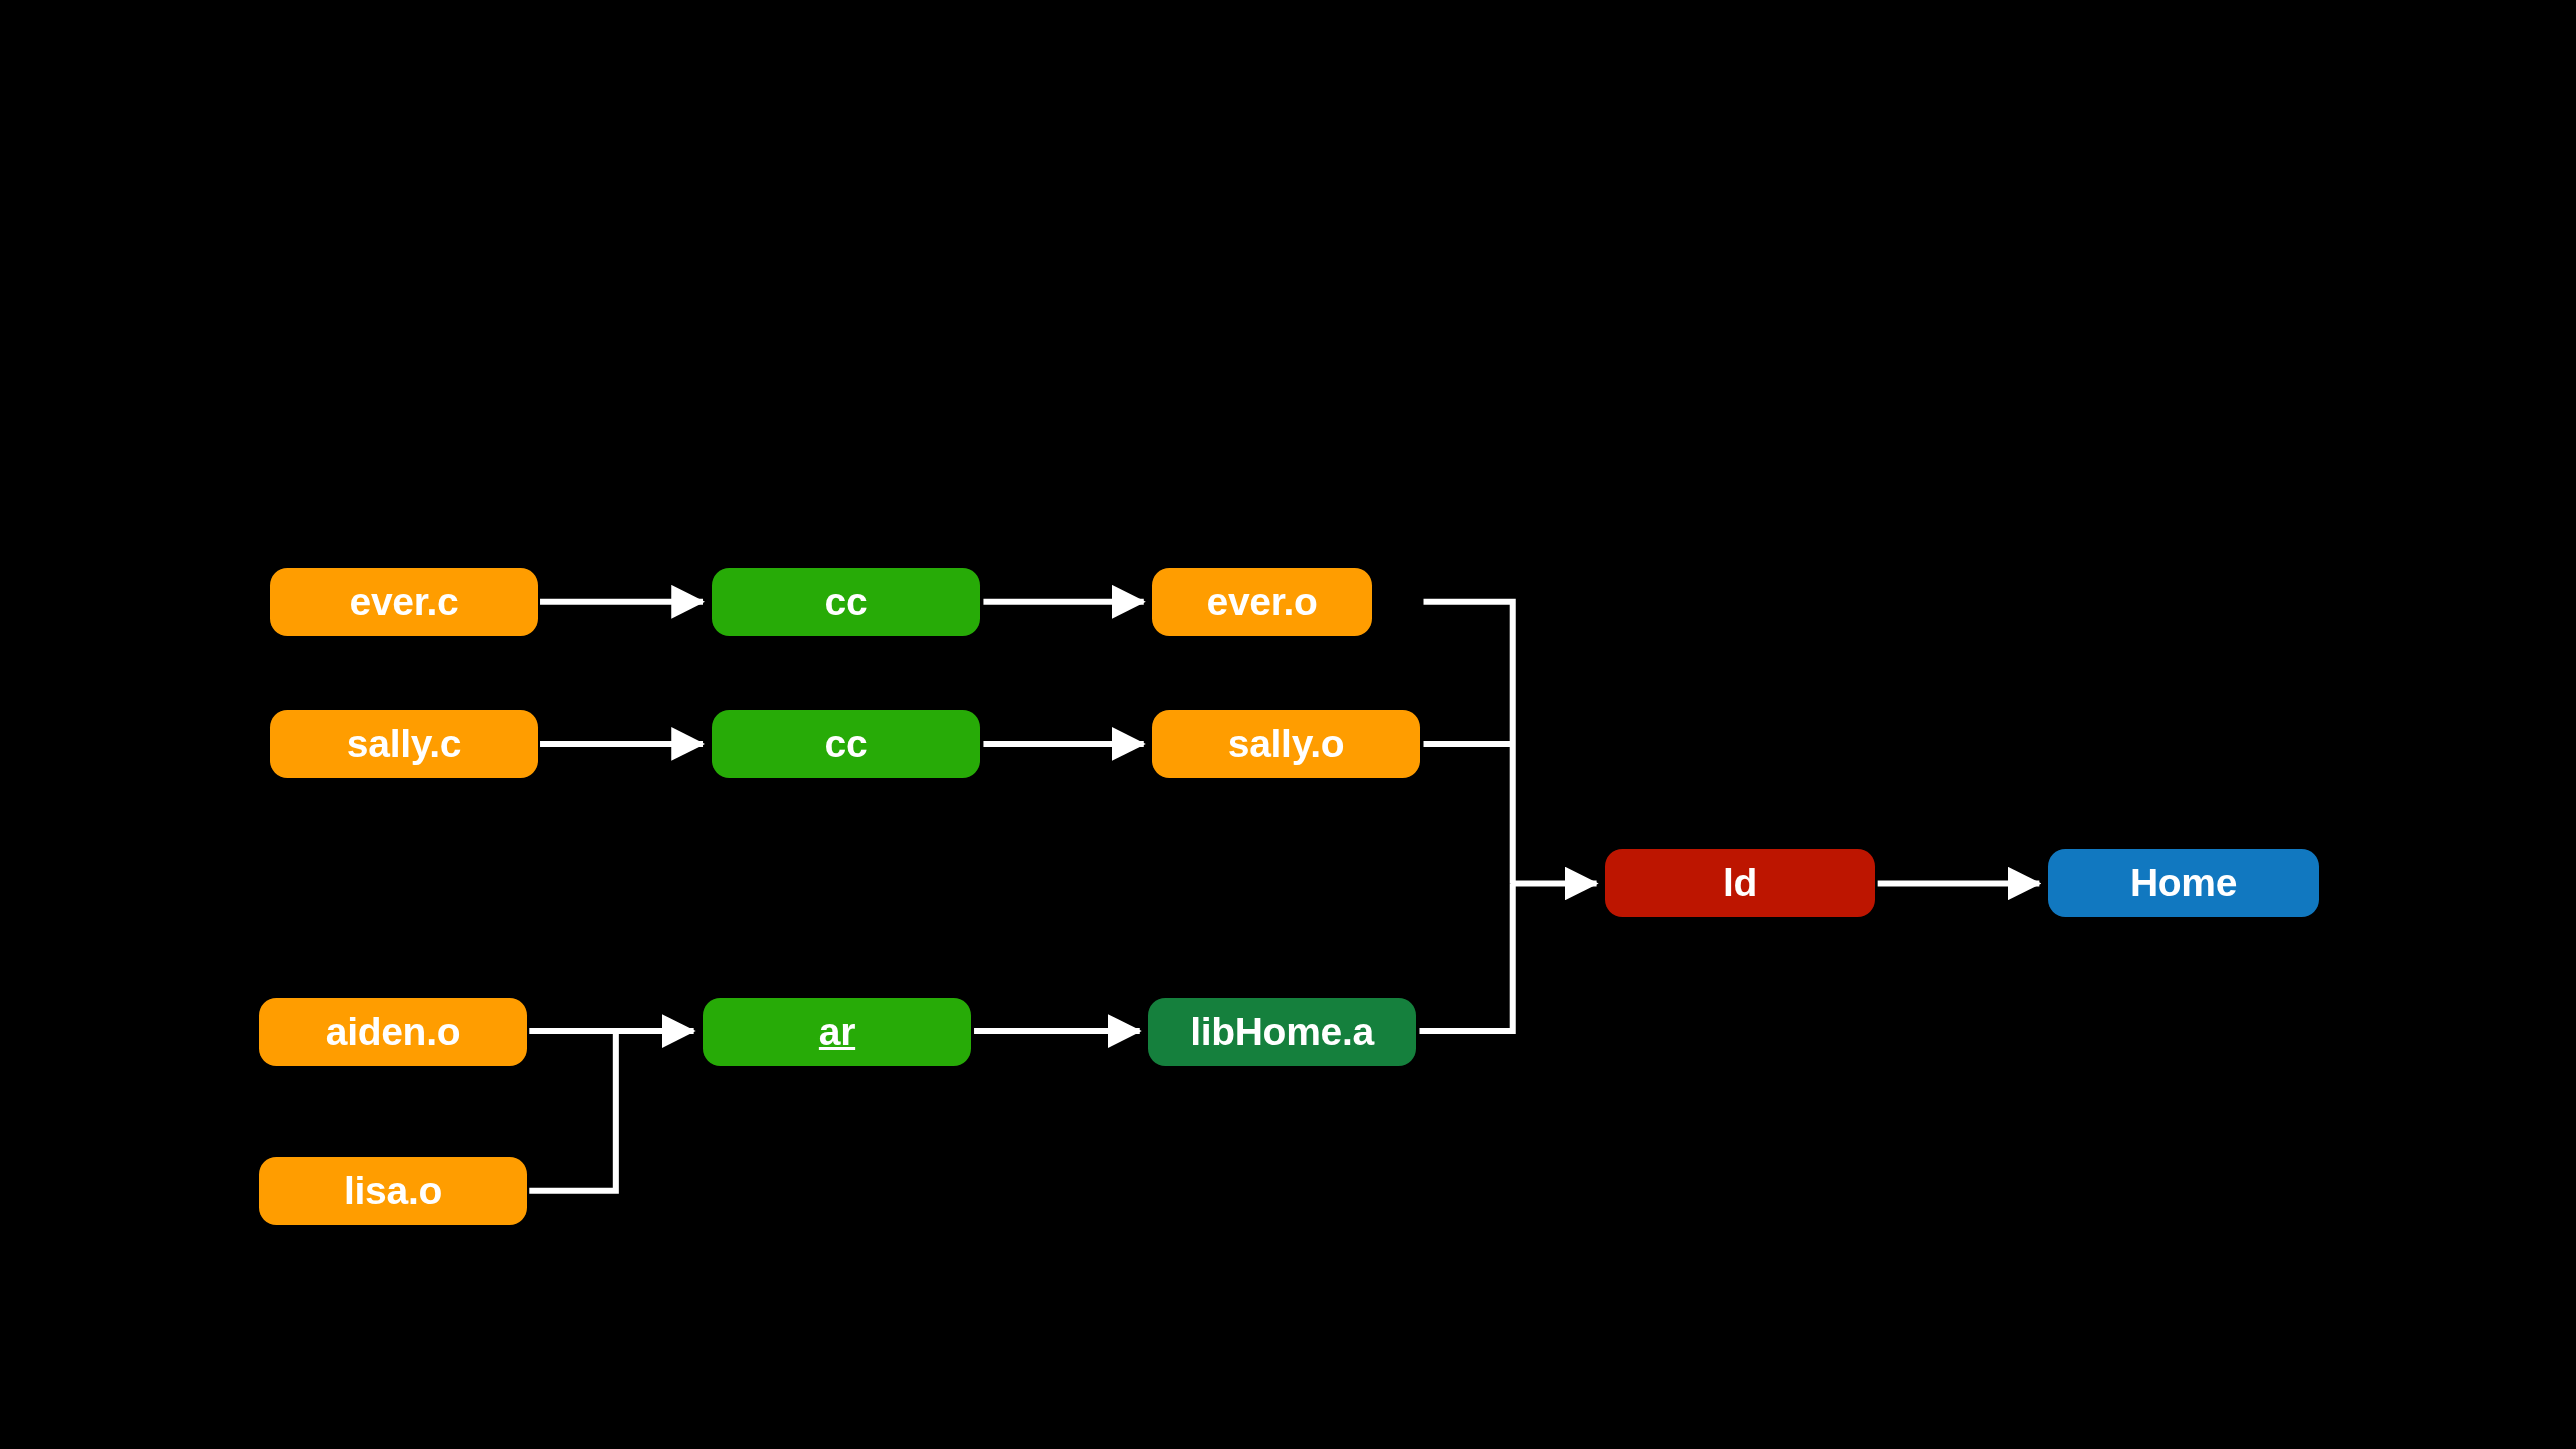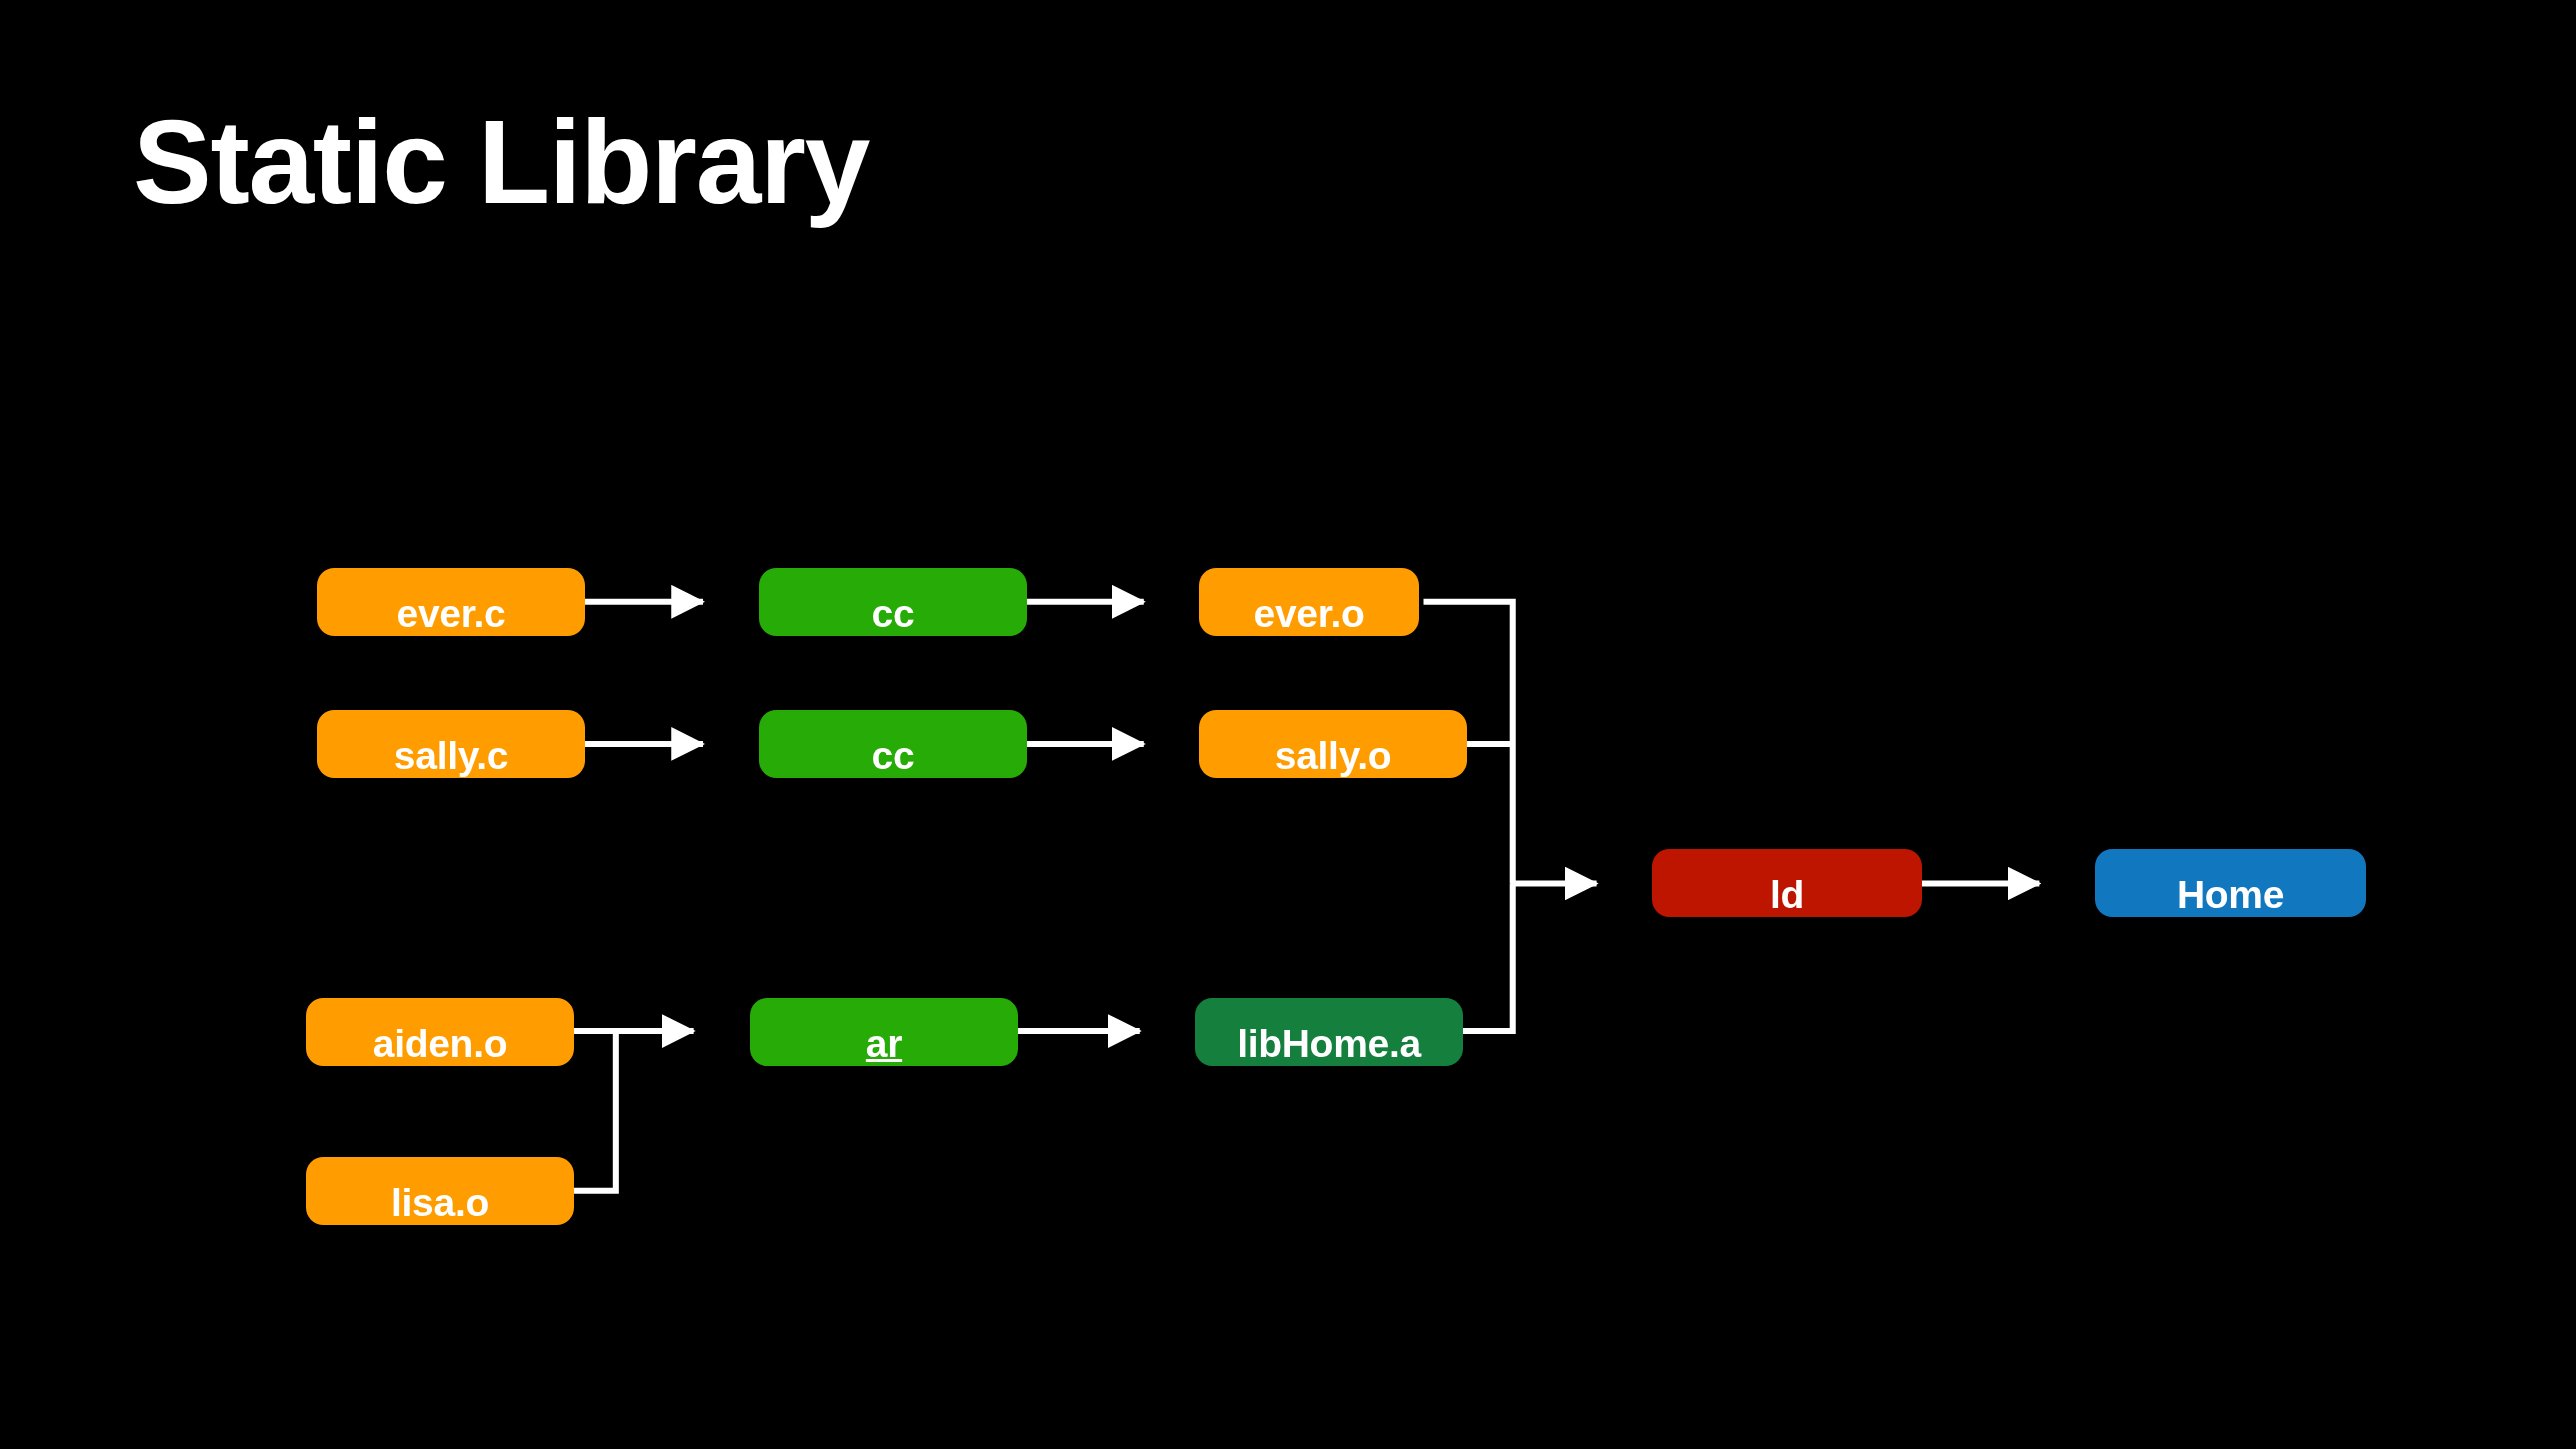--- a/index.html
+++ b/index.html
@@ -22,46 +22,44 @@
     font-size: 118px;
     font-weight: bold;
     color: #ffffff;
     letter-spacing: -1.3px;
     line-height: 1.05;
     white-space: nowrap;
   }
   .node {
     position: absolute;
     display: flex;
-    align-items: flex-end;
+    align-items: center;
     justify-content: center;
     border-radius: 17.4px;
     color: #ffffff;
     font-size: 39px;
     font-weight: bold;
     letter-spacing: -0.3px;
     white-space: nowrap;
     box-sizing: border-box;
-    margin-left: 47px;
   }
   .node-label { pointer-events: none; }
   .diagram-svg {
     position: absolute;
     left: 0;
     top: 0;
     width: 2576px;
     height: 1449px;
   }
 </style>
 </head>
 <body style="background: rgb(0, 0, 0);">
 
 <div id="page" style="background: rgb(0, 0, 0);">
 
-  <div id="slide-title" style="color: rgb(255, 255, 255);">Static Library</div>
 
   <svg class="diagram-svg" viewBox="0 0 3840 2160" xmlns="http://www.w3.org/2000/svg">
     <defs>
       <marker id="ah" viewBox="0 0 10 10" refX="9.4" refY="5" markerWidth="5.6" markerHeight="5.6" orient="auto-start-reverse">
         <path d="M 0 0 L 10 5 L 0 10 z" fill="#ffffff"></path>
       </marker>
     </defs>
 
     <g stroke="#ffffff" stroke-width="9" fill="none" stroke-linecap="butt">
 

